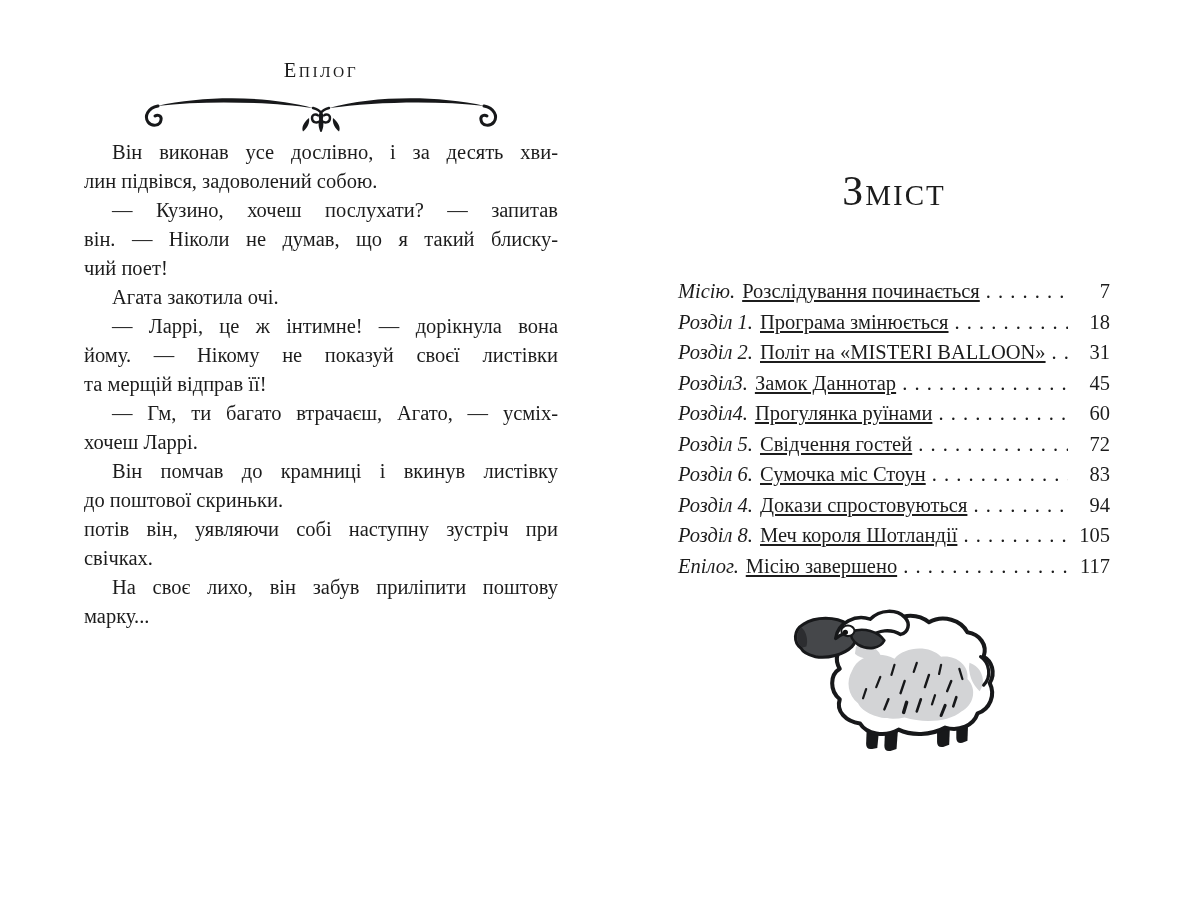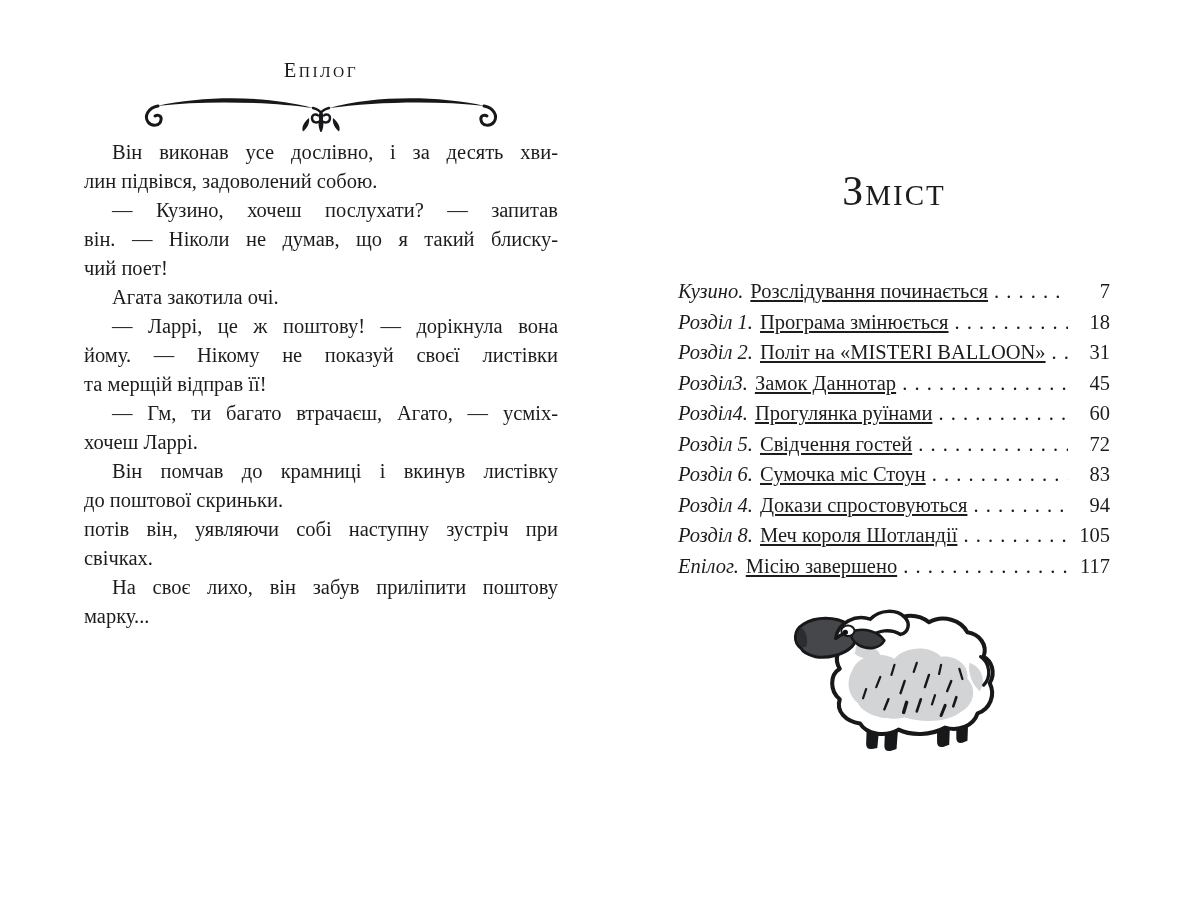--- a/index.html
+++ b/index.html
@@ -109,40 +109,40 @@
     </svg>
   </div>
 
   <div class="bodytext">
     <div class="line indent jl">Він виконав усе дослівно, і за десять хви-</div>
     <div class="line">лин підвівся, задоволений собою.</div>
     <div class="line indent jl">— Кузино, хочеш послухати? — запитав</div>
     <div class="line jl">він. — Ніколи не думав, що я такий блиску-</div>
     <div class="line">чий поет!</div>
     <div class="line indent">Агата закотила очі.</div>
-    <div class="line indent jl">— Ларрі, це ж поштову! — дорікнула вона</div>
+    <div class="line indent jl">— Ларрі, це ж інтимне! — дорікнула вона</div>
     <div class="line jl">йому. — Нікому не показуй своєї листівки</div>
     <div class="line">та мерщій відправ її!</div>
     <div class="line indent jl">— Гм, ти багато втрачаєш, Агато, — усміх-</div>
     <div class="line">хочеш Ларрі.</div>
     <div class="line indent jl">Він помчав до крамниці і вкинув листівку</div>
     <div class="line">до поштової скриньки.</div>
     <div class="line jl">потів він, уявляючи собі наступну зустріч при</div>
     <div class="line">свічках.</div>
     <div class="line indent jl">На своє лихо, він забув приліпити поштову</div>
     <div class="line">марку...</div>
   </div>
 </div>
 
 <div class="right-page">
   <h1 class="toc-title">Зміст</h1>
 
   <ul class="toc">
     <li class="toc-row">
-      <span class="pfx">Кузино.</span>
+      <span class="pfx">Місію.</span>
       <span class="ttl">Розслідування починається</span>
       <span class="leader"></span>
       <span class="pg">7</span>
     </li>
     <li class="toc-row">
       <span class="pfx">Розділ 1.</span>
       <span class="ttl">Програма змінюється</span>
       <span class="leader"></span>
       <span class="pg">18</span>
     </li>

